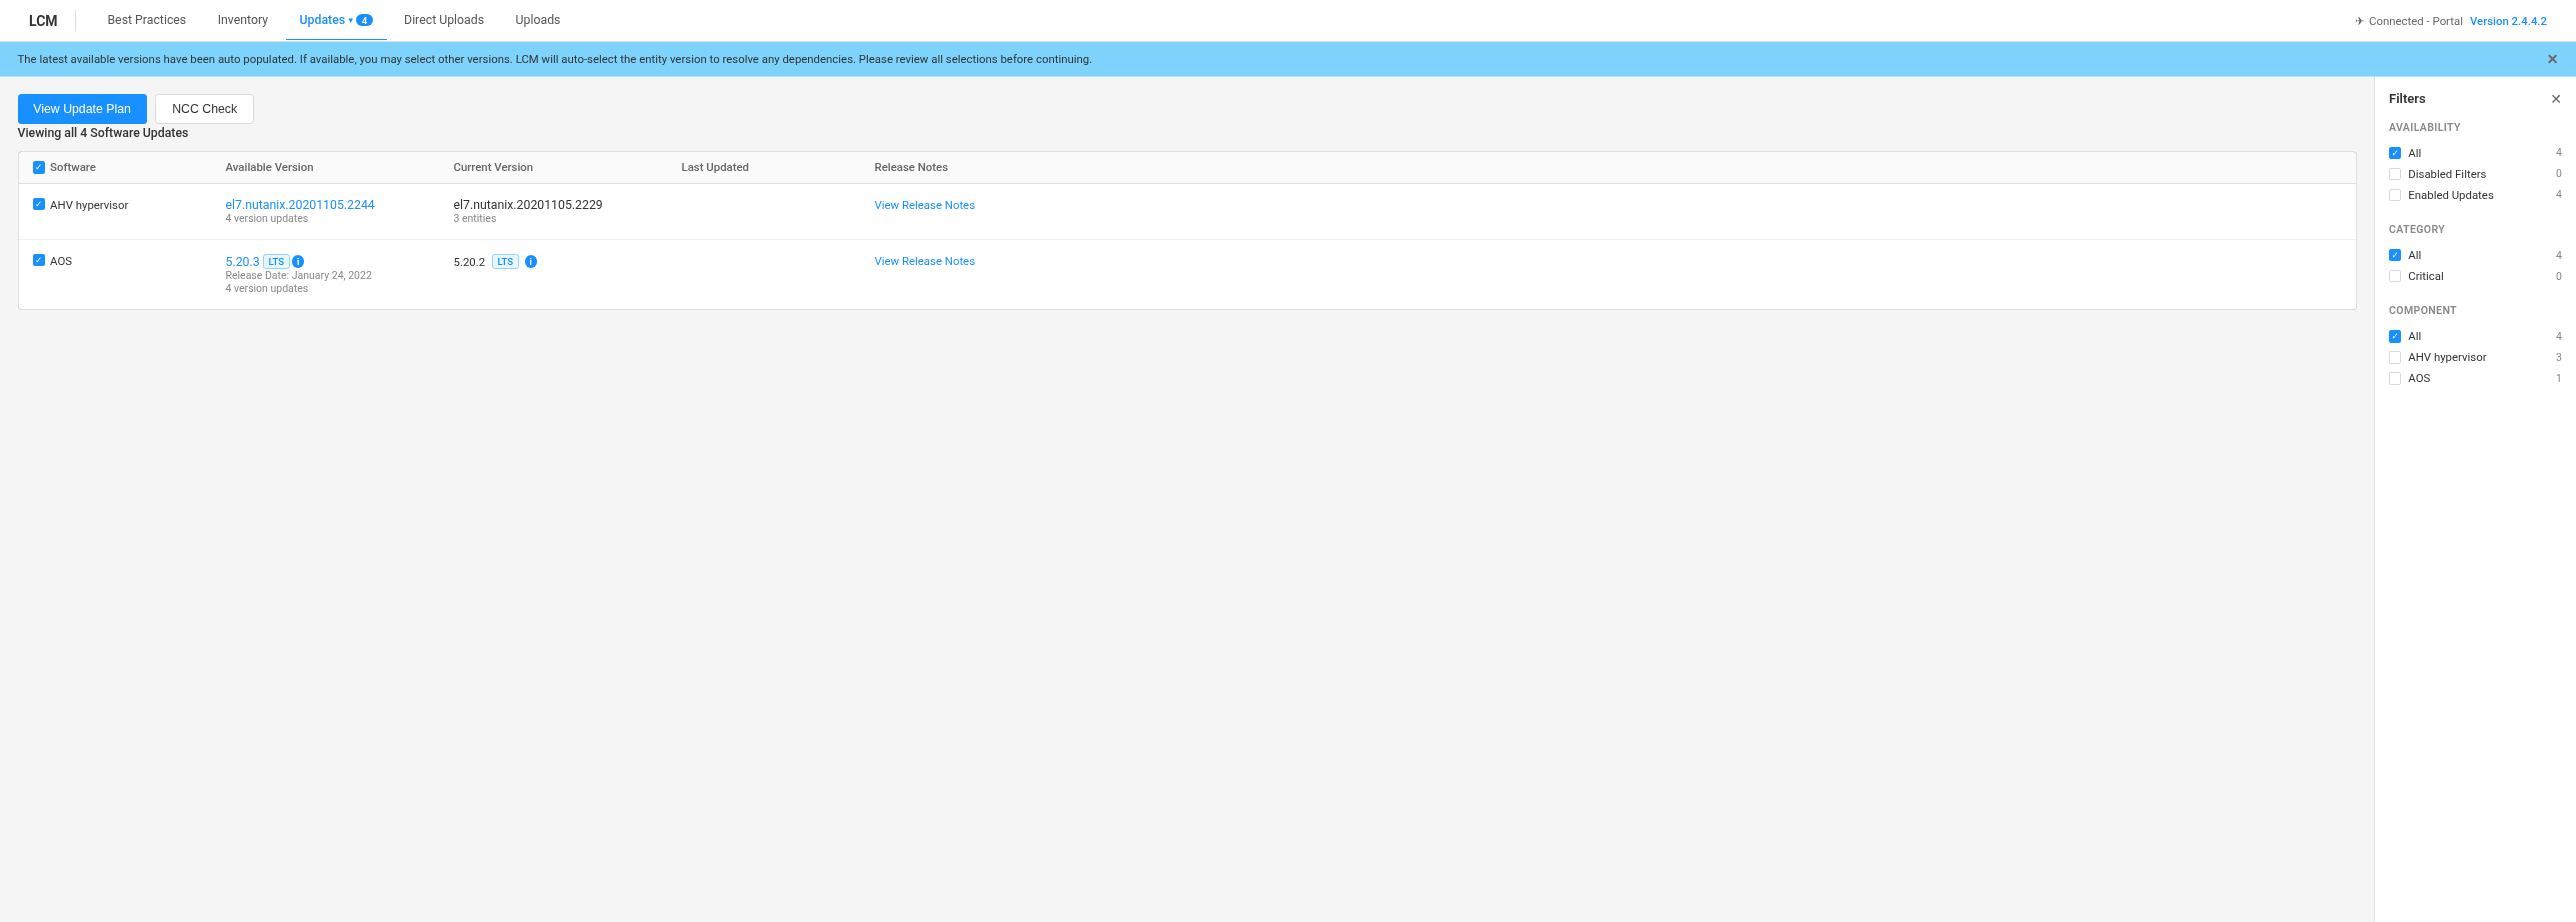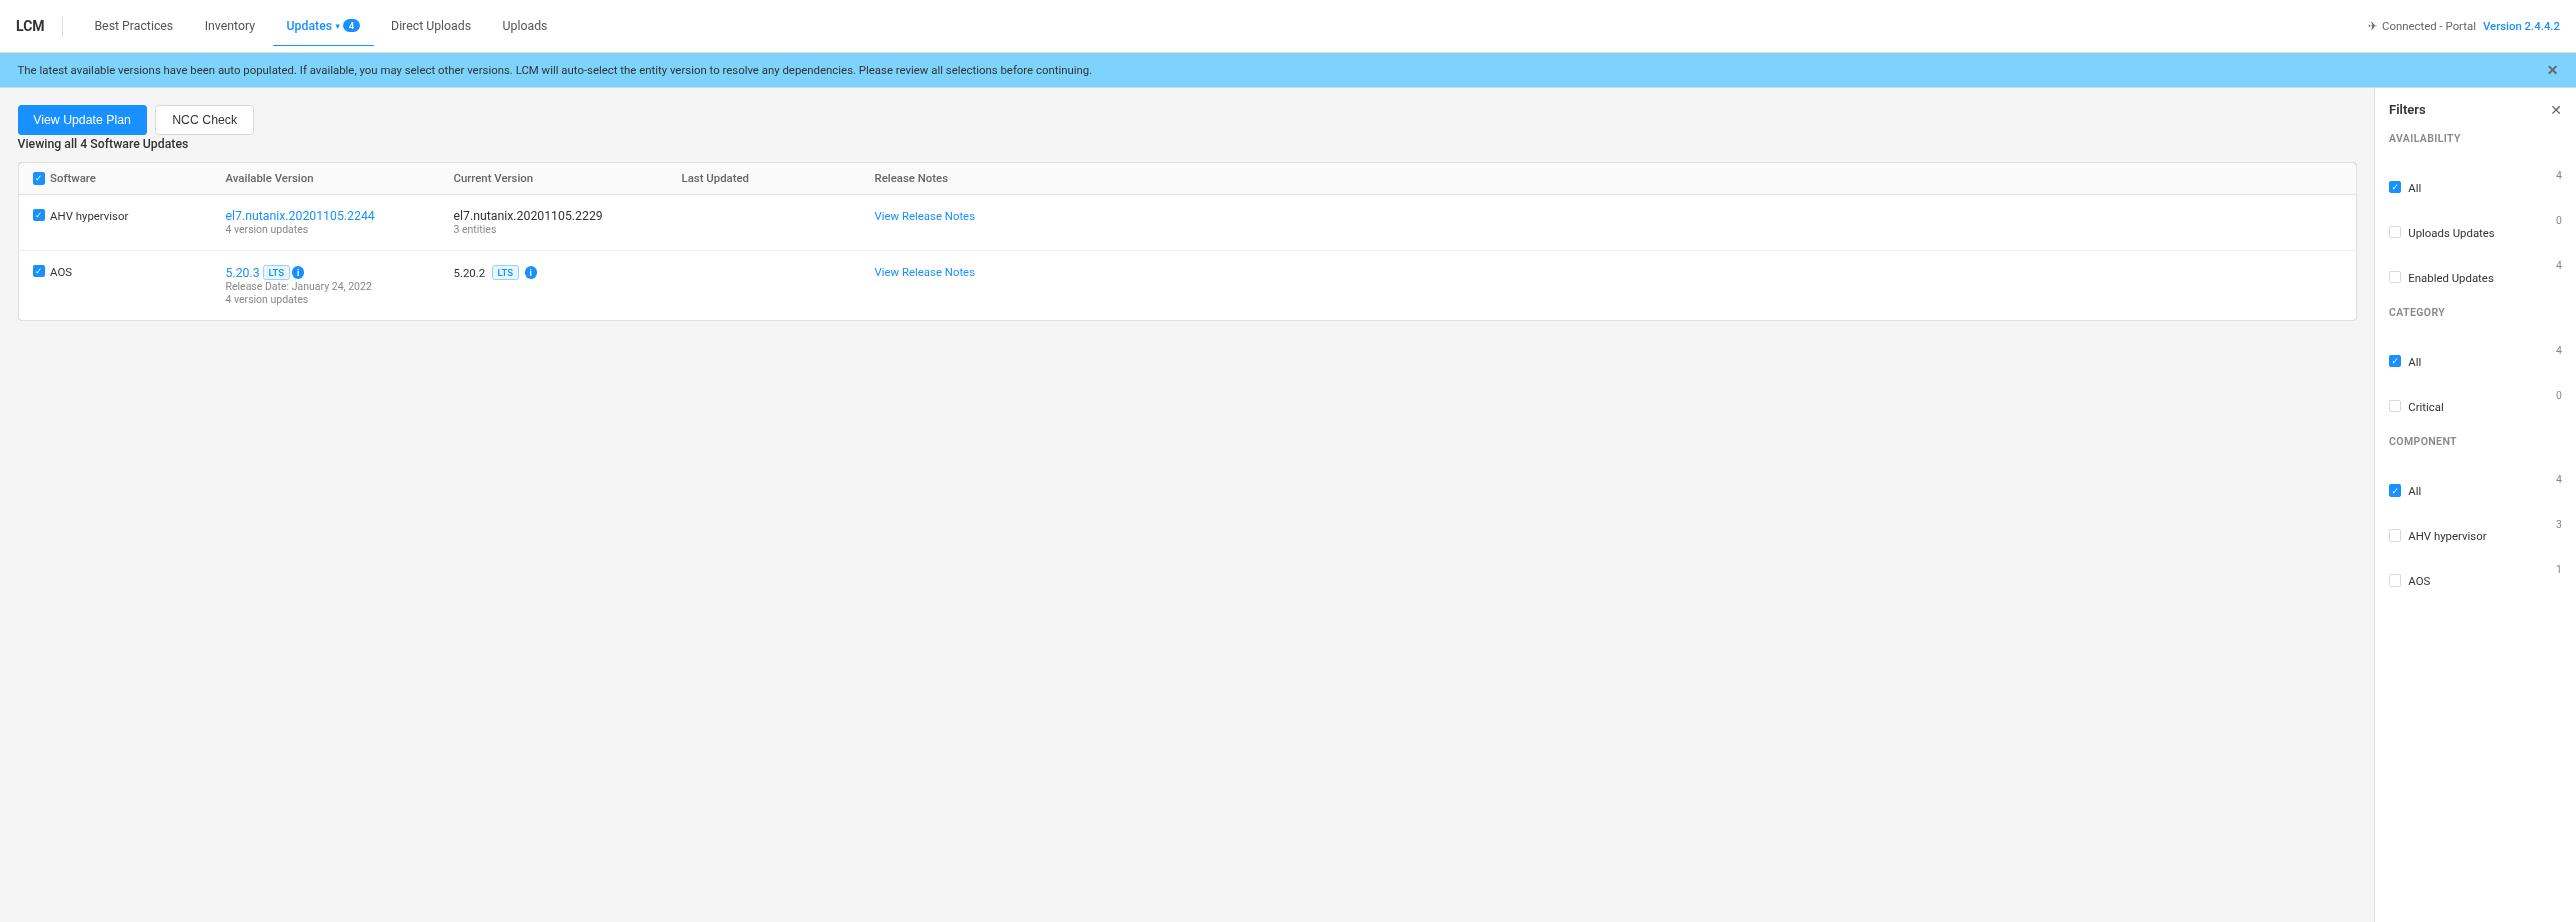--- a/index.html
+++ b/index.html
@@ -1,21 +1,21 @@
 <!DOCTYPE html>
 <html style="font-size:14px"><head>
   <meta charset="utf-8">
   <style>
     * { box-sizing: border-box; margin: 0; padding: 0; }
     body { font-family: -apple-system, BlinkMacSystemFont, 'Segoe UI', Roboto, sans-serif; font-size: 12.3px; color: #333; background: #f5f5f5; }
 
     
     .top-nav {
       display: flex; align-items: center; background: #fff;
-      border-bottom: 0.9px solid #e0e0e0; padding: 0 16px; height: 53px;
+      border-bottom: 0.9px solid #e0e0e0; padding: 0 29px; height: 42px;
     }
     .nav-logo { font-weight: 700; font-size: 14px; color: #333; margin-right: 17.5px; }
     .nav-divider { width: 0.9px; height: 21px; background: #ddd; margin-right: 17.5px; }
     .nav-items { display: flex; align-items: center; gap: 3.5px; flex: 1; }
     .nav-item {
       padding: 12.3px 14px; font-size: 12.3px; color: #555; cursor: pointer;
       border-bottom: 1.8px solid transparent; white-space: nowrap;
       display: flex; align-items: center; gap: 3.5px;
     }
     .nav-item.active { color: #1890ff; border-bottom: 1.8px solid #1890ff; font-weight: 500; }
@@ -100,21 +100,21 @@
     .filters-header { display: flex; justify-content: space-between; align-items: center; margin-bottom: 14px; }
     .filters-title { font-size: 13px; font-weight: 600; color: #333; }
     .filters-close { cursor: pointer; color: #666; font-size: 14px; }
 
     .filter-section { margin-bottom: 17.5px; }
     .filter-section-title { font-size: 10.5px; color: #888; font-weight: 600; text-transform: uppercase; letter-spacing: 0.4px; margin-bottom: 8.8px; }
     .filter-item {
       display: flex; align-items: center; justify-content: space-between;
       padding: 3.5px 0; cursor: pointer;
     }
-    .filter-item-left { display: flex; align-items: flex-start; gap: 7px; margin-top: 24px; }
+    .filter-item-left { display: flex; align-items: center; gap: 7px; }
     .filter-item-label { font-size: 11.4px; color: #333; }
     .filter-count { font-size: 10.5px; color: #888; }
   </style>
 </head>
 <body>
 
 <nav class="top-nav">
   <span class="nav-logo">LCM</span>
   <div class="nav-divider"></div>
   <div class="nav-items">
@@ -239,21 +239,21 @@
       <div class="filter-item">
         <div class="filter-item-left">
           <div class="cb checked"></div>
           <span class="filter-item-label">All</span>
         </div>
         <span class="filter-count">4</span>
       </div>
       <div class="filter-item">
         <div class="filter-item-left">
           <div class="cb"></div>
-          <span class="filter-item-label">Uploads Updates</span>
+          <span class="filter-item-label">Disabled Filters</span>
         </div>
         <span class="filter-count">0</span>
       </div>
       <div class="filter-item">
         <div class="filter-item-left">
           <div class="cb"></div>
           <span class="filter-item-label">Enabled Updates</span>
         </div>
         <span class="filter-count">4</span>
       </div>

